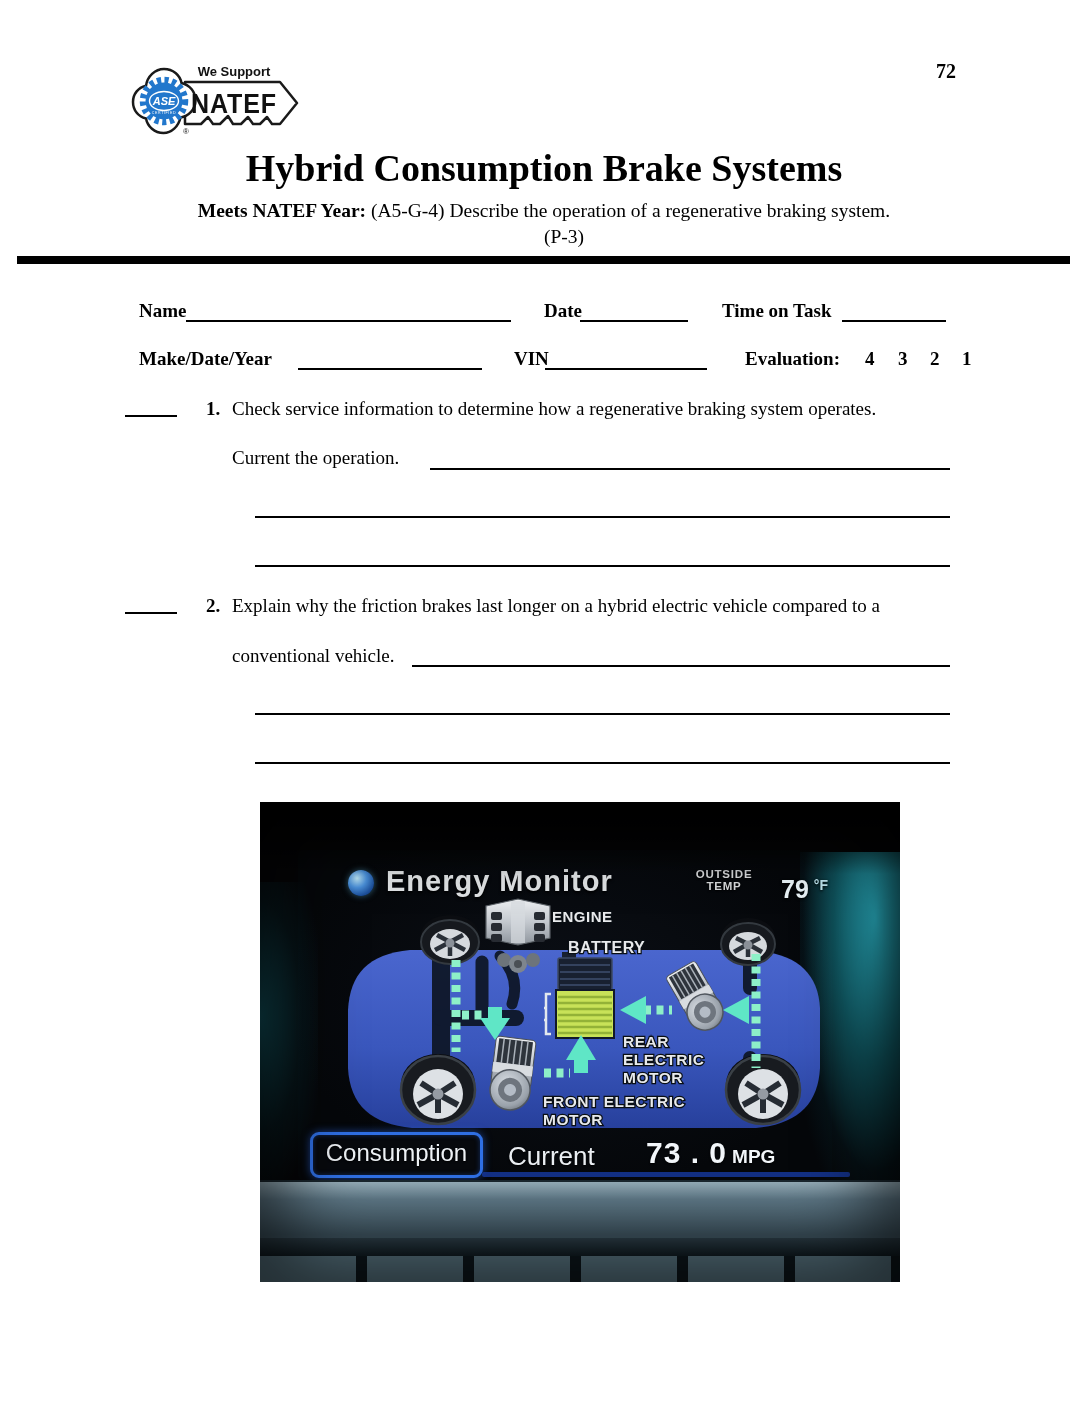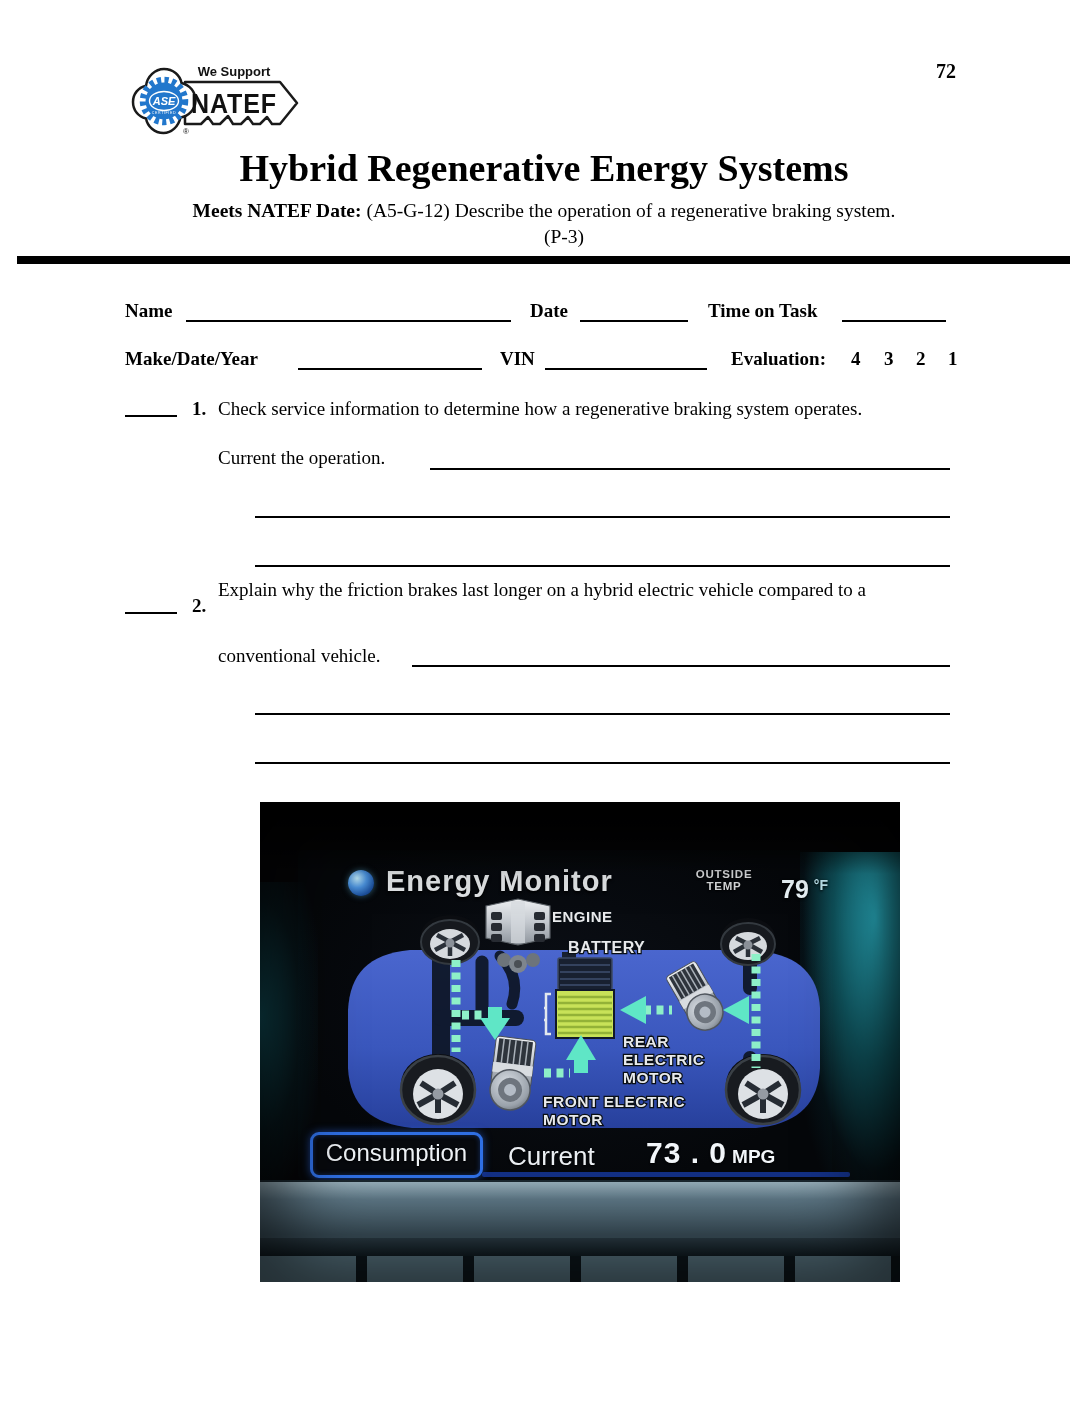--- a/index.html
+++ b/index.html
@@ -2,21 +2,21 @@
 <html><head>
 <meta charset="utf-8">
 <style>
   html,body{margin:0;padding:0;}
   body{
     width:1088px;height:1408px;background:#ffffff;position:relative;
     font-family:"Liberation Serif","DejaVu Serif",serif;color:#000;
   }
   .abs{position:absolute;line-height:1.15;}
   .b{font-weight:bold;}
-  .fs19{font-size:19px;}
+  .fs19{font-size:19px;margin-left:14px;}
   .ul{position:absolute;border-bottom:2px solid #000;height:0;}
   .center{left:0;width:1088px;text-align:center;}
   
   #photo{position:absolute;left:260px;top:802px;width:640px;height:480px;
          background:#050507;overflow:hidden;font-family:"Liberation Sans","DejaVu Sans",sans-serif;}
   .ph{position:absolute;}
   #screen{left:38px;top:48px;width:534px;height:330px;border-radius:6px;
           background:radial-gradient(ellipse at 50% 45%, #0b0f16 0%, #05070a 75%);}
   #teal-right{left:540px;top:50px;width:100px;height:330px;
           background:radial-gradient(ellipse at 75% 20%, rgba(46,196,216,.95) 0%, rgba(21,128,142,.65) 38%, rgba(8,48,60,.25) 68%, rgba(0,0,0,0) 85%);}
@@ -63,24 +63,24 @@
     <circle r="18.5" fill="#2277cc"></circle>
     <ellipse rx="14.5" ry="9.5" fill="none" stroke="#ffffff" stroke-width="1.4"></ellipse>
     <text x="0" y="3.5" text-anchor="middle" font-size="11" font-weight="bold" font-style="italic" fill="#ffffff">ASE</text>
     <text x="0" y="12.5" text-anchor="middle" font-size="3.6" letter-spacing="0.6" fill="#ffffff">CERTIFIED</text>
   </g>
   <text x="104" y="20" text-anchor="middle" font-size="13" font-weight="bold" fill="#111">We Support</text>
   <text x="61" y="57" font-size="28" font-weight="bold" letter-spacing="1" fill="#111" textLength="86" lengthAdjust="spacingAndGlyphs">NATEF</text>
   <text x="53" y="78" font-size="8" fill="#111">®</text>
 </svg>
 
-<div class="abs center b" style="top:147px;font-size:38px;">Hybrid Regenerative Energy Systems</div>
+<div class="abs center b" style="top:147px;font-size:38px;">Hybrid Consumption Brake Systems</div>
 <div class="abs center" style="top:200px;font-size:19.5px;">
-  <span class="b">Meets NATEF Date:</span>
-  <span>(A5-G-12)  Describe the operation of a regenerative braking system.</span>
+  <span class="b">Meets NATEF Year:</span>
+  <span>(A5-G-4)  Describe the operation of a regenerative braking system.</span>
 </div>
 <div class="abs center" style="top:226px;font-size:19.5px;padding-left:20px;">(P-3)</div>
 <div class="abs" style="left:17px;top:256px;width:1053px;height:8px;background:#000;"></div>
 
 <div class="abs b fs19" style="left:125px;top:300px;">Name</div>
 <div class="ul" style="left:186px;top:320px;width:325px;"></div>
 <div class="abs b fs19" style="left:530px;top:300px;">Date</div>
 <div class="ul" style="left:580px;top:320px;width:108px;"></div>
 <div class="abs b fs19" style="left:708px;top:300px;">Time on Task</div>
 <div class="ul" style="left:842px;top:320px;width:104px;"></div>
@@ -98,21 +98,21 @@
 <div class="ul" style="left:125px;top:415px;width:52px;"></div>
 <div class="abs b fs19" style="left:192px;top:398px;">1.</div>
 <div class="abs fs19" style="left:218px;top:398px;">Check service information to determine how a regenerative braking system operates.</div>
 <div class="abs fs19" style="left:218px;top:447px;">Current the operation.</div>
 <div class="ul" style="left:430px;top:468px;width:520px;"></div>
 <div class="ul" style="left:255px;top:516px;width:695px;"></div>
 <div class="ul" style="left:255px;top:565px;width:695px;"></div>
 
 <div class="ul" style="left:125px;top:612px;width:52px;"></div>
 <div class="abs b fs19" style="left:192px;top:595px;">2.</div>
-<div class="abs fs19" style="left:218px;top:579px;text-align:right;">Explain why the friction brakes last longer on a hybrid electric vehicle compared to a</div>
+<div class="abs fs19" style="left:218px;top:595px;text-align:right;">Explain why the friction brakes last longer on a hybrid electric vehicle compared to a</div>
 <div class="abs fs19" style="left:218px;top:645px;text-align:right;">conventional vehicle.</div>
 <div class="ul" style="left:412px;top:665px;width:538px;"></div>
 <div class="ul" style="left:255px;top:713px;width:695px;"></div>
 <div class="ul" style="left:255px;top:762px;width:695px;"></div>
 
 <div id="photo">
   <div class="ph" id="screen"></div>
   <div class="ph" id="teal-left"></div>
   <div class="ph" id="teal-right"></div>
 

